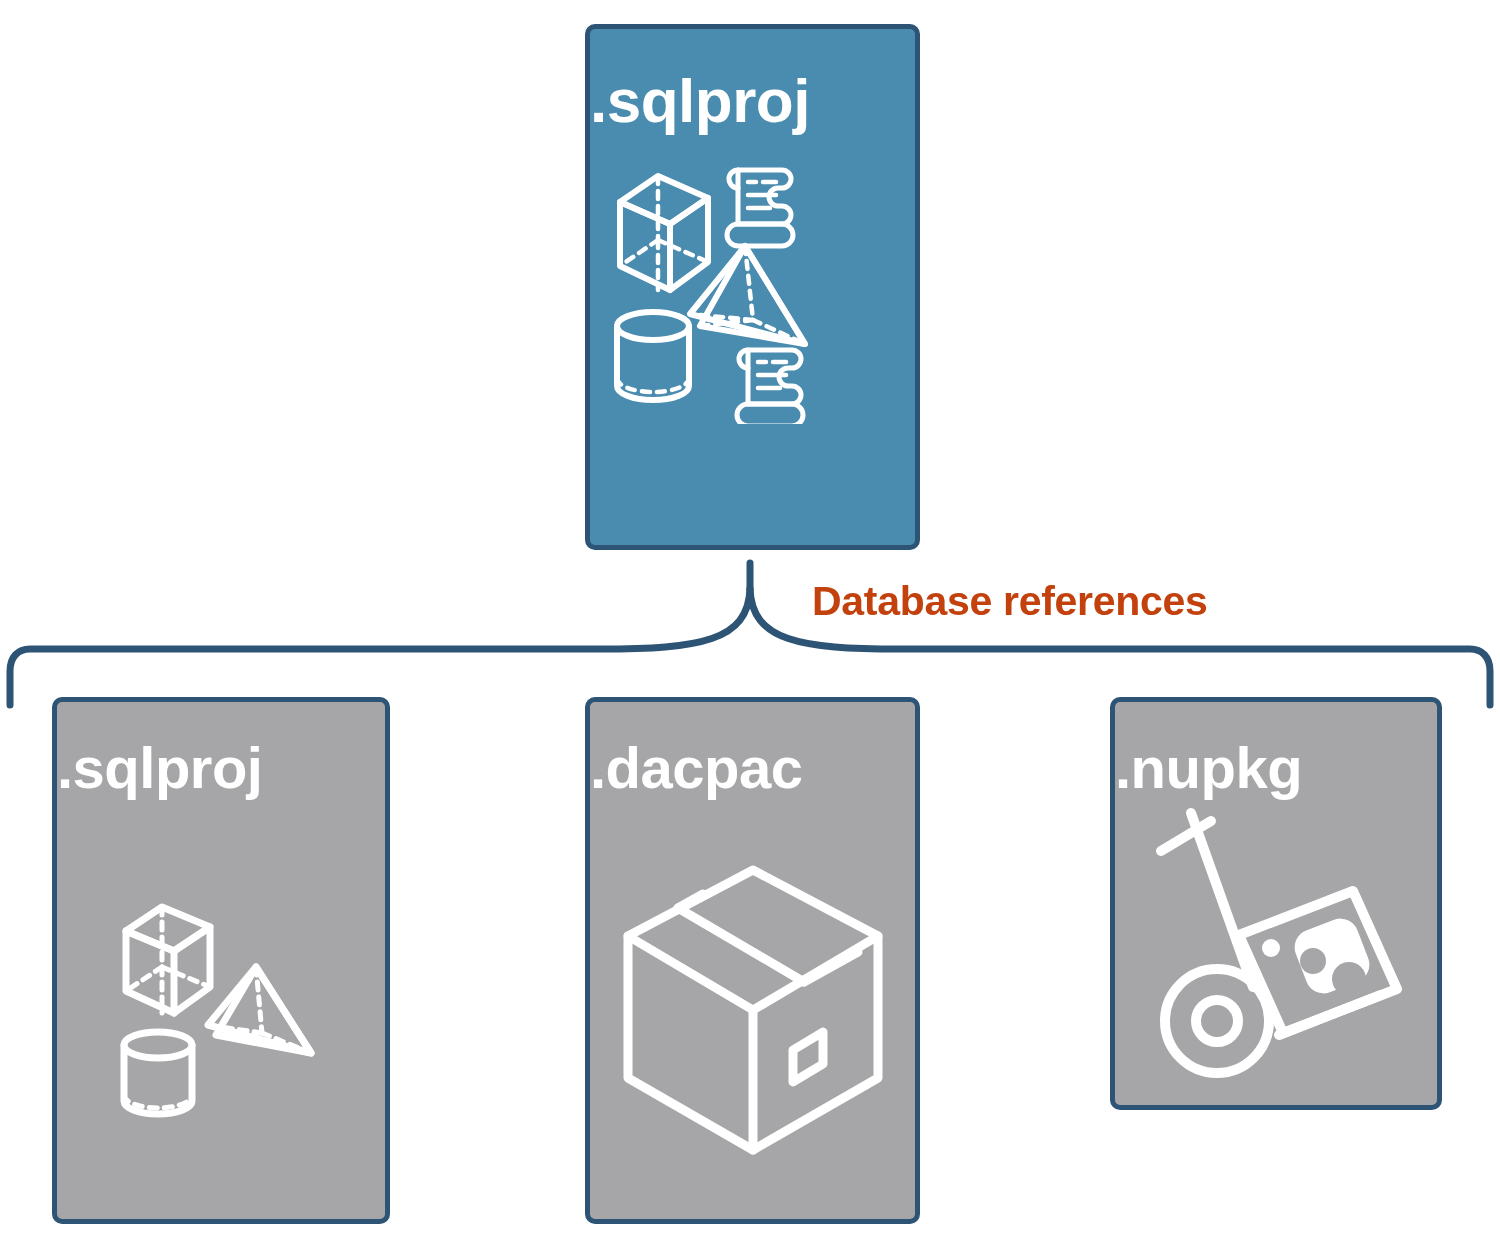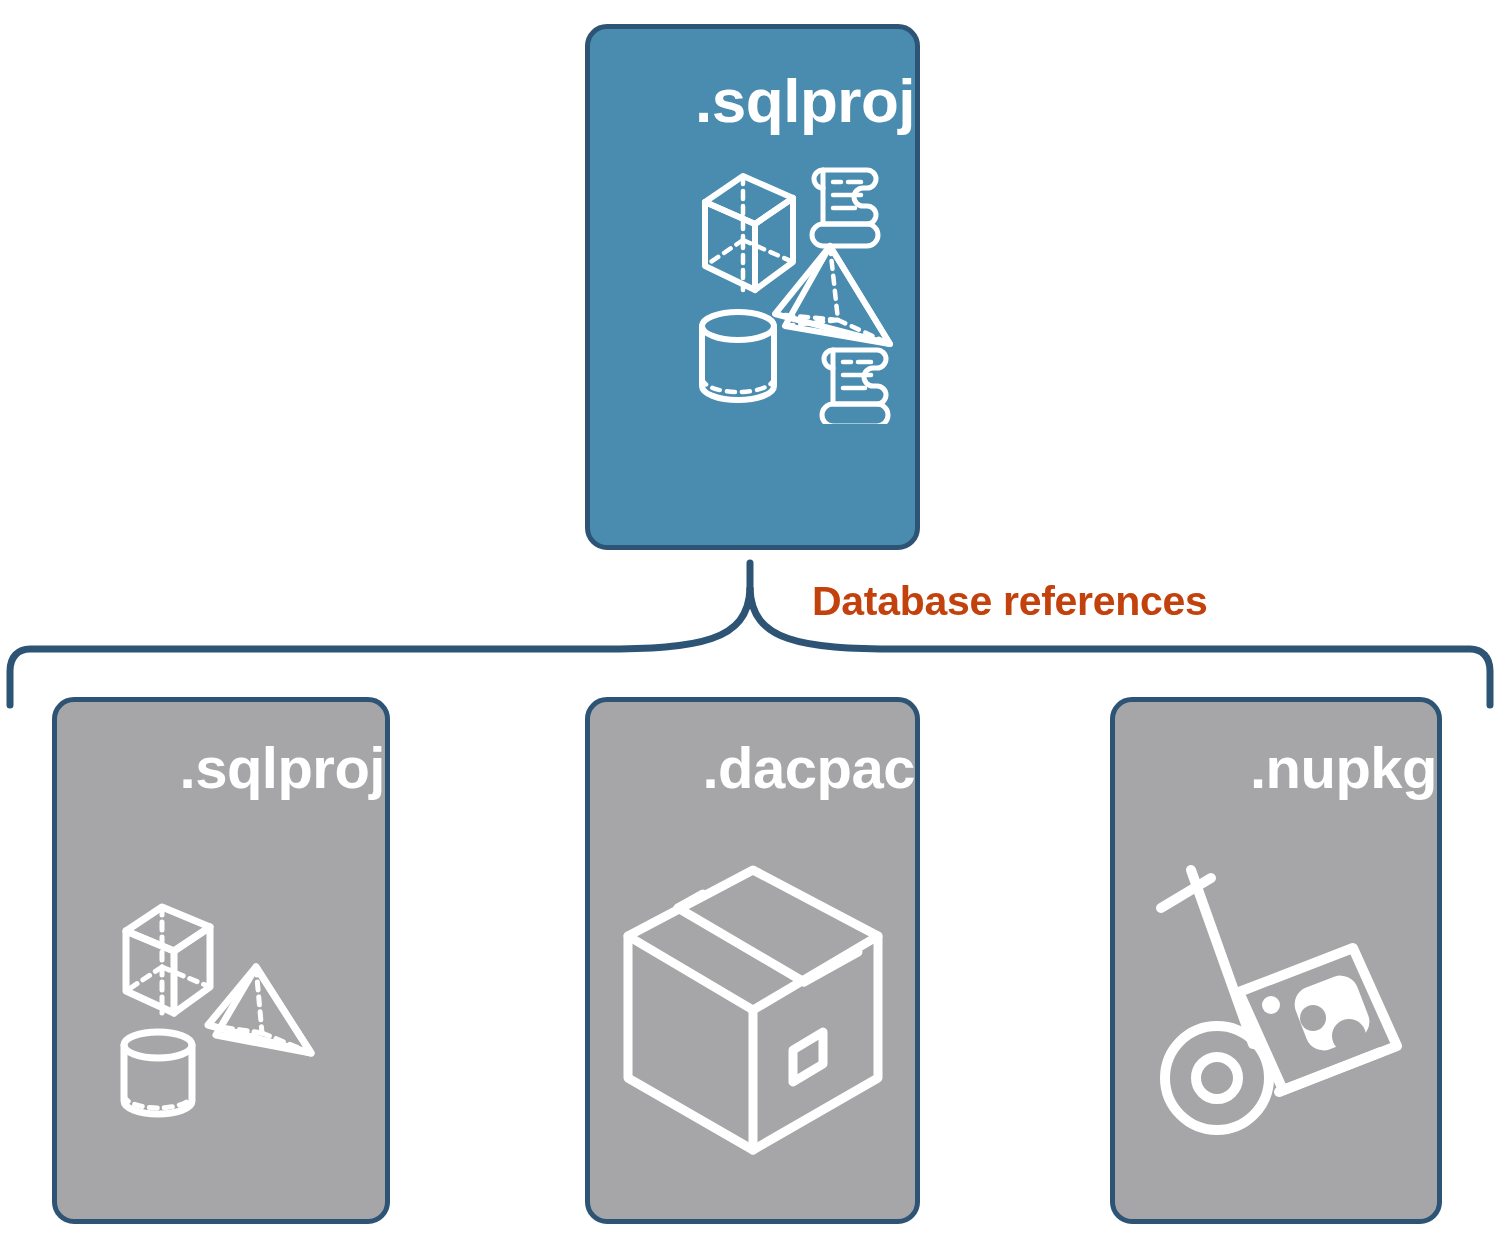--- a/index.html
+++ b/index.html
@@ -16,25 +16,25 @@
   #stage {
     position: relative;
     width: 1500px;
     height: 1250px;
     background: #ffffff;
   }
 
   .card {
     position: absolute;
     box-sizing: border-box;
-    border-radius: 22px;
+    border-radius: 10px;
     border: 5px solid #2d5475;
     display: flex;
     flex-direction: column;
-    align-items: flex-end;
+    align-items: flex-start;
   }
   .card.blue  { background: #4a8caf; }
   .card.gray  { background: #a6a6a8; }
 
   .card-title {
     color: #ffffff;
     font-weight: bold;
     letter-spacing: -0.5px;
     text-align: center;
     white-space: nowrap;
@@ -55,21 +55,21 @@
   #root-icons {
     position: relative;
     width: 240px;
     height: 270px;
     margin-top: 18px;
   }
 
   
   #card-sqlproj { left: 52px;   top: 697px; width: 338px; height: 527px; }
   #card-dacpac  { left: 585px;  top: 697px; width: 335px; height: 527px; }
-  #card-nupkg   { left: 1110px; top: 697px; width: 332px; height: 527px; }
+  #card-nupkg   { left: 1110px; top: 697px; width: 332px; height: 413px; }
 
   .card.gray .card-title {
     font-size: 58px;
     margin-top: 32px;
   }
   .icon-area {
     position: relative;
     flex: 1;
     width: 100%;
     display: flex;

